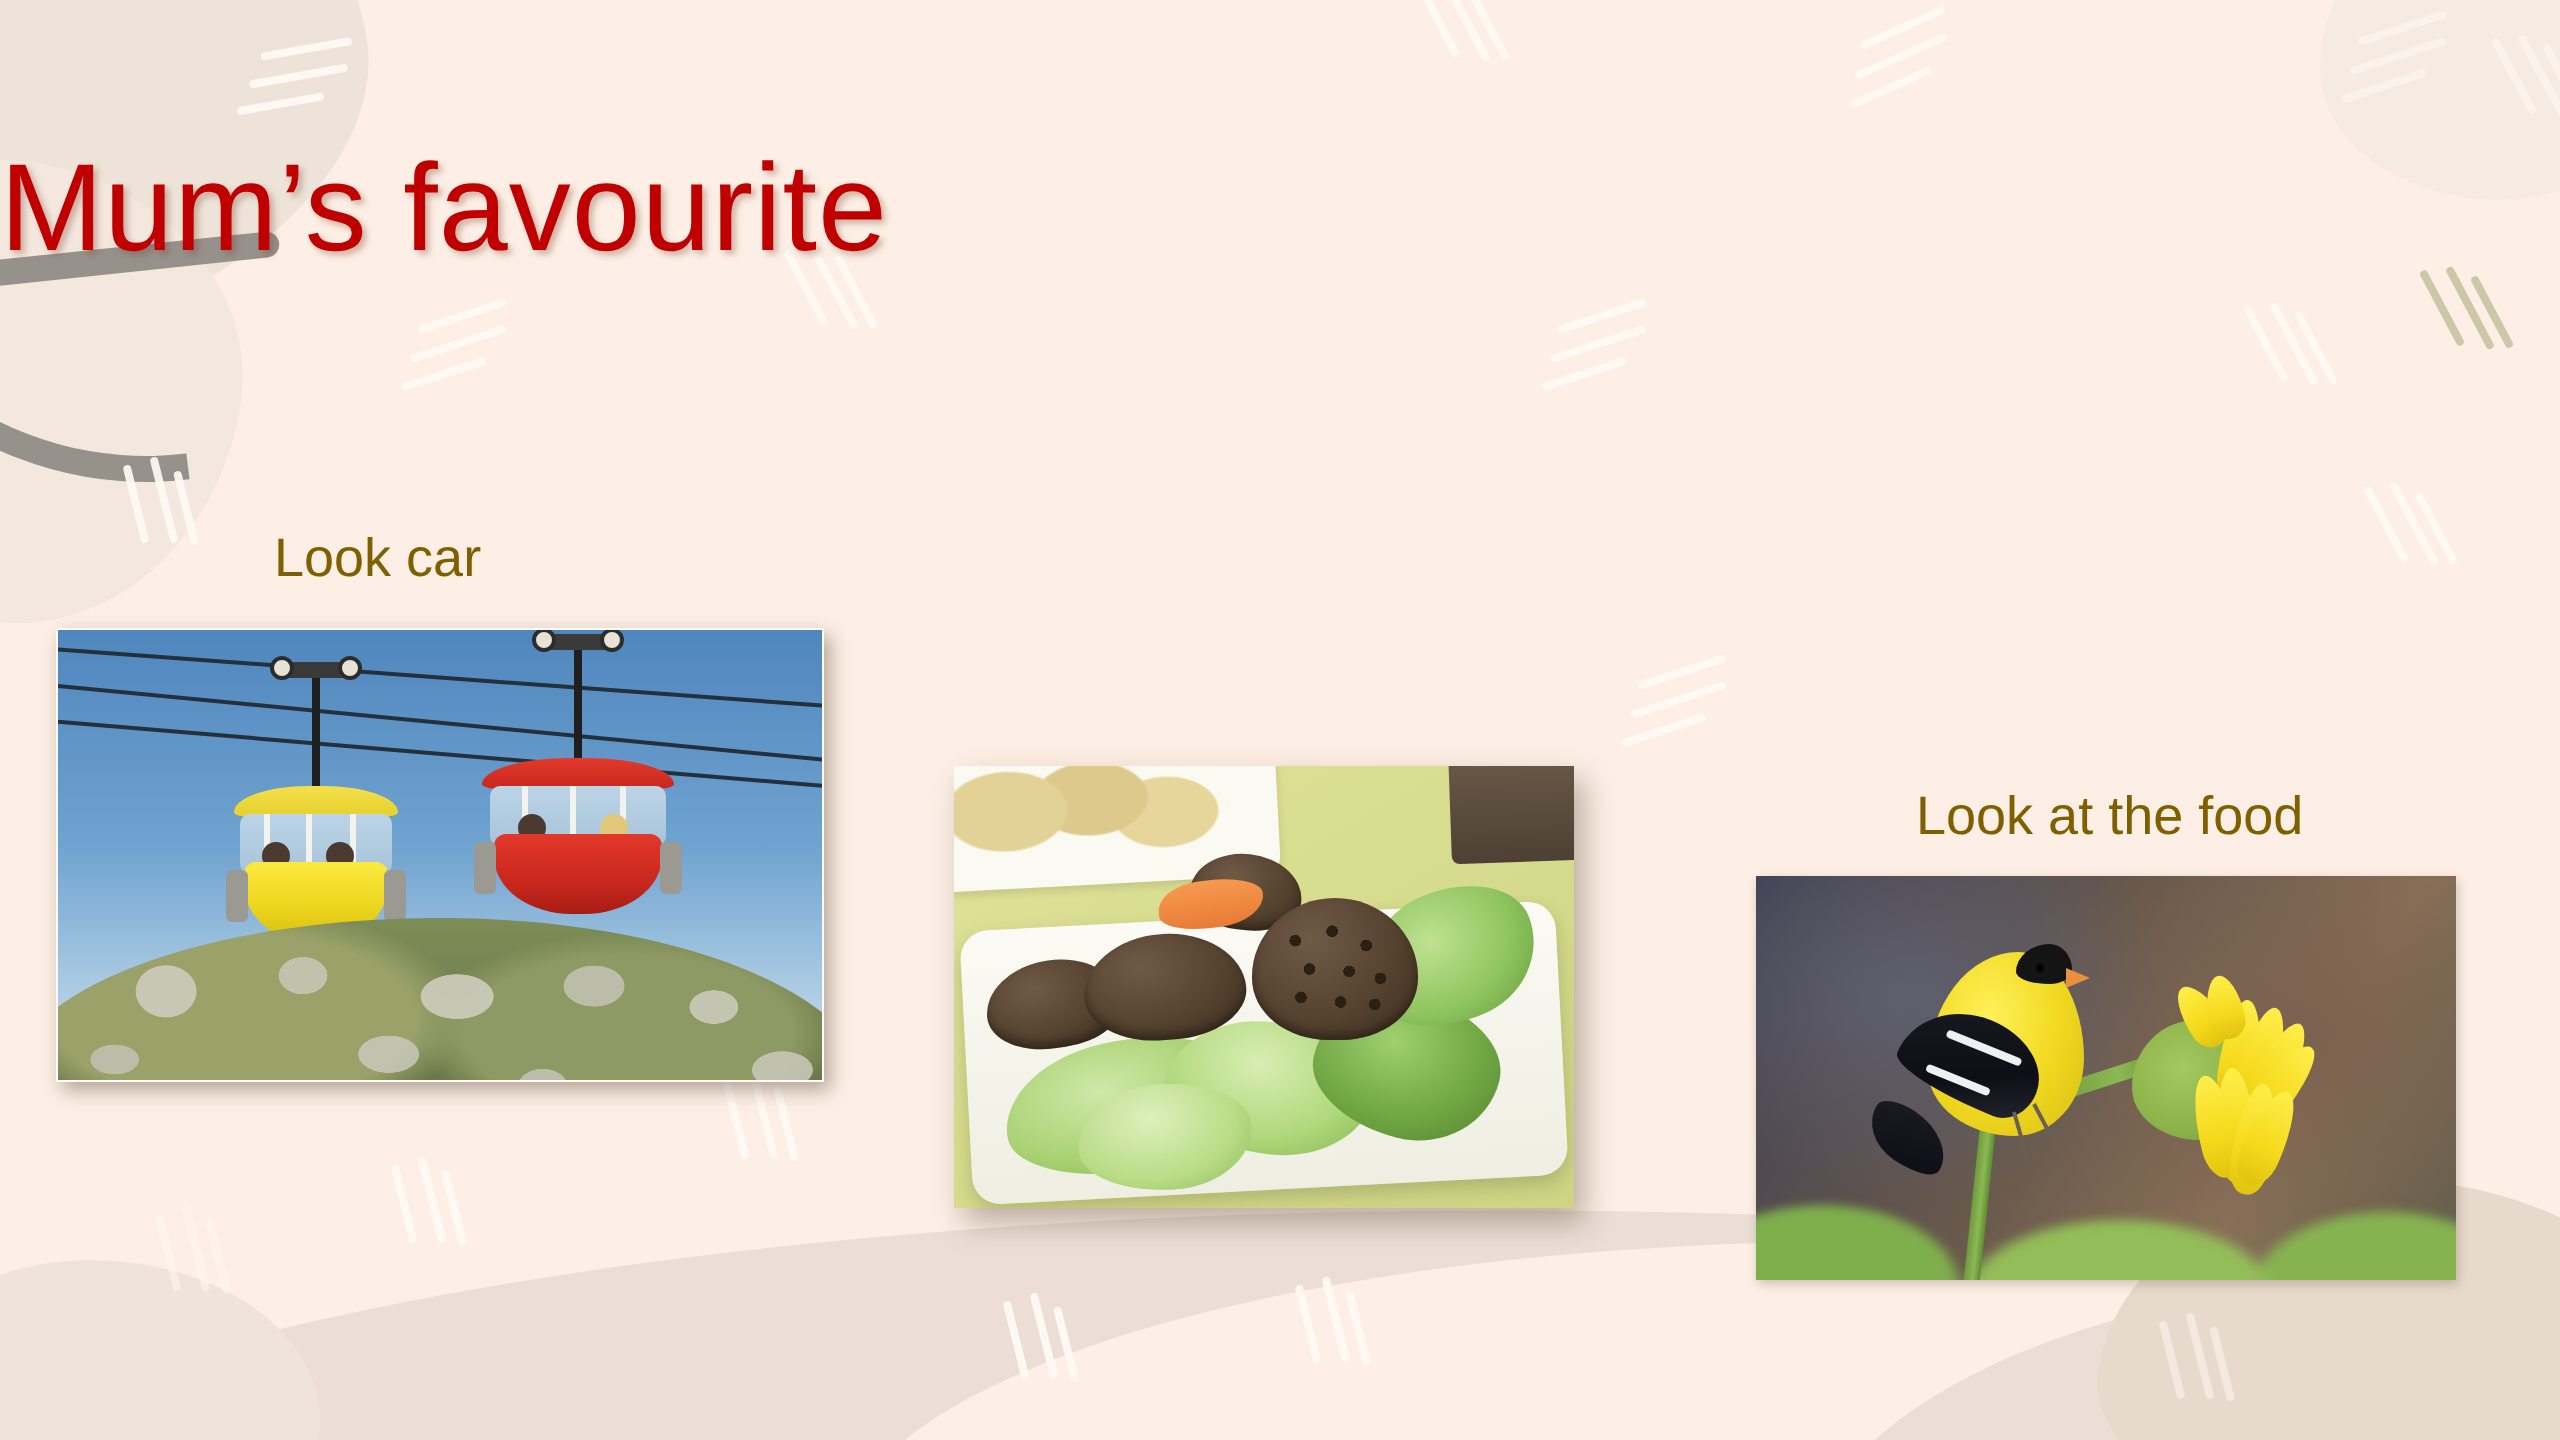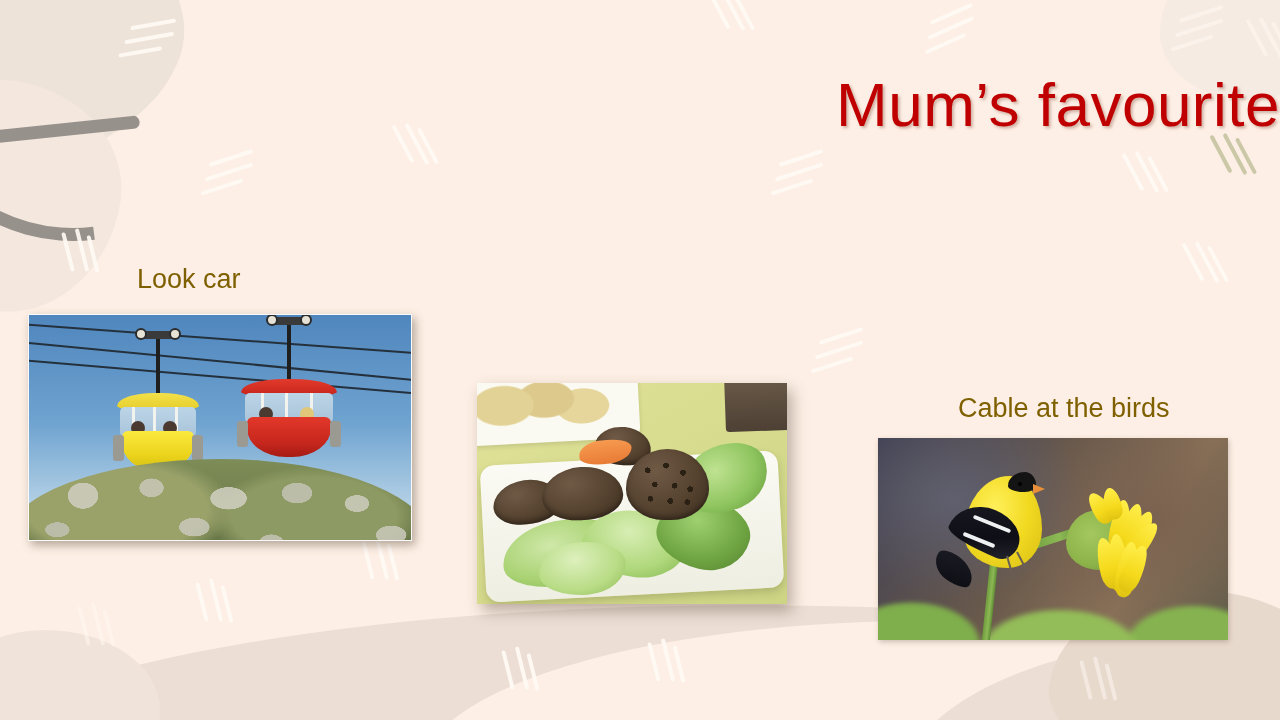--- a/index.html
+++ b/index.html
@@ -165,21 +165,21 @@
 
   
   .hatch.olive i { background: #b9bb92; opacity: .75; }
 
   
   #title {
     position: absolute;
     left: 0;
     top: 72px;
     width: 1280px;
-    text-align: right;
+    text-align: left;
     font-size: 62px;
     line-height: 1.05;
     color: #c00000;
     letter-spacing: .5px;
     text-shadow: 2px 2px 3px rgba(120, 60, 40, .35);
     white-space: nowrap;
   }
 
   
   .caption {
@@ -654,21 +654,21 @@
 
       <div class="mushroom" style="left:5%;  top:44%; width:22%; height:20%; transform:rotate(-8deg);"></div>
       <div class="mushroom" style="left:21%; top:38%; width:26%; height:24%; transform:rotate(-4deg);"></div>
       <div class="mushroom" style="left:38%; top:20%; width:18%; height:17%; transform:rotate(6deg);"></div>
       <div class="mushroom speckled" style="left:48%; top:30%; width:27%; height:32%;"></div>
 
       <div class="carrot" style="left:33%; top:26%; width:17%; height:11%; transform:rotate(-8deg);"></div>
     </div>
   </div>
 
-  <div class="caption" style="left:958px; top:393px;">Cable at the birds</div>
+  <div class="caption" style="left:958px; top:393px;">Look at the food</div>
 
   <div class="photo plain" style="left:878px; top:438px; width:350px; height:202px;">
     <div class="scene">
       <div class="bird-bg"></div>
       <div class="bird-fg"></div>
 
       <div class="stem" style="left:108px; top:120px; width:8px; height:86px; transform:rotate(6deg);"></div>
       <div class="stem" style="left:146px; top:96px;  width:64px; height:8px; transform:rotate(-18deg); border-radius:8px;"></div>
 
       <div class="bird-tail" style="left:54px;  top:118px; width:44px; height:26px;"></div>

